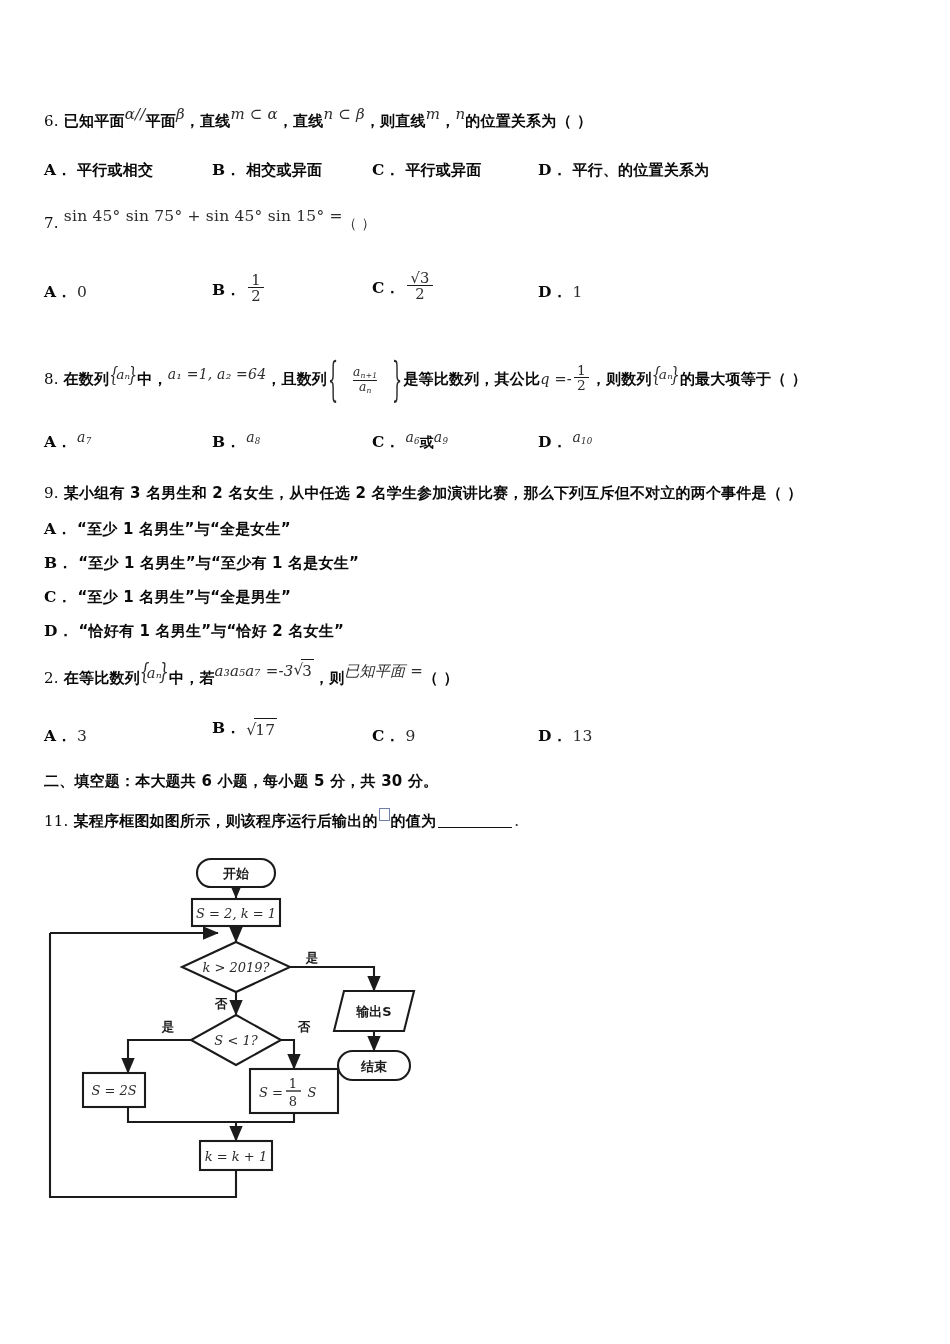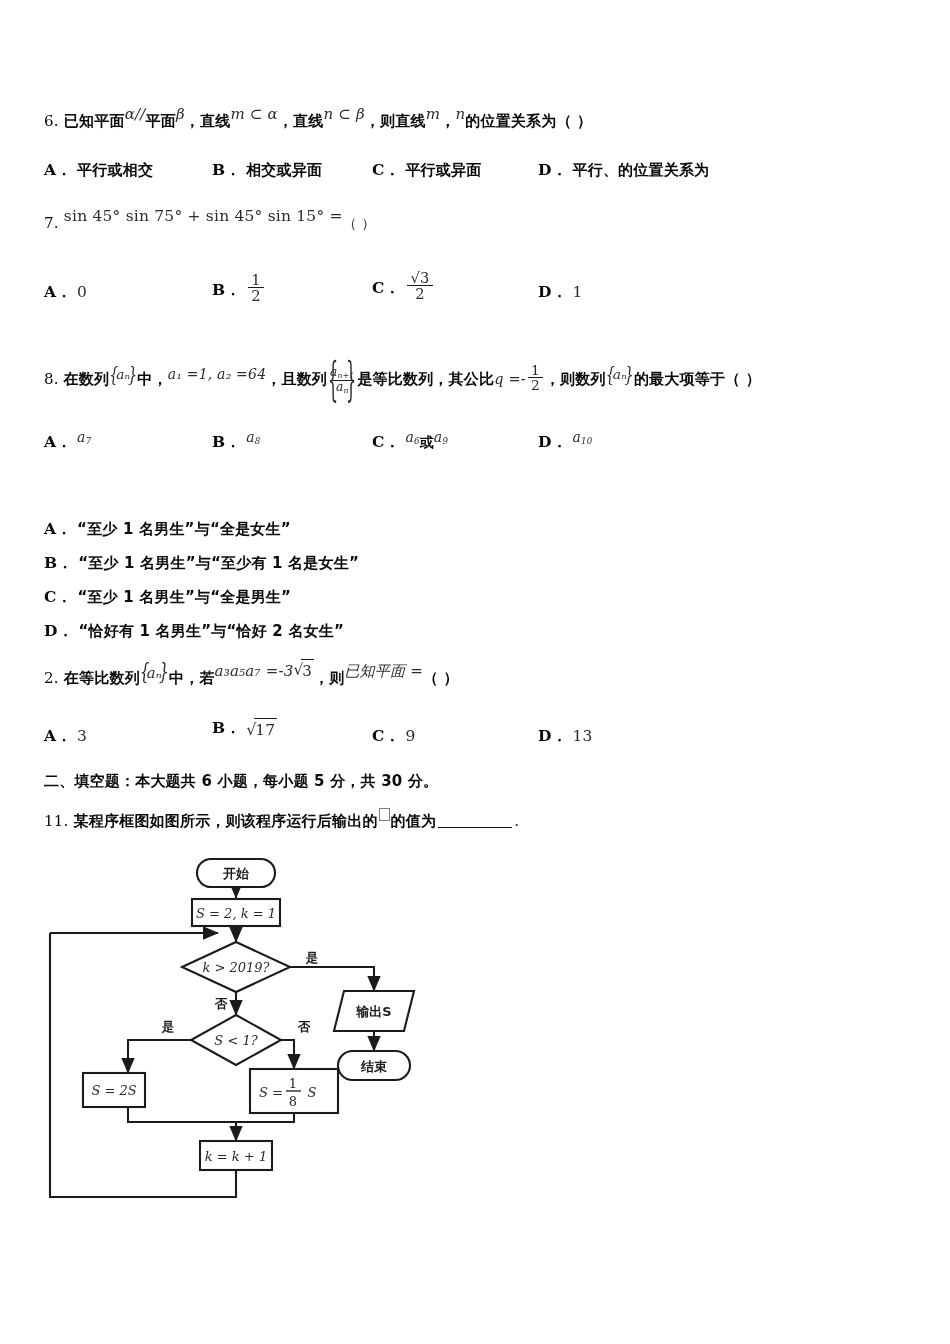--- a/index.html
+++ b/index.html
@@ -116,21 +116,21 @@
     top: 50%;
     transform: translateY(-50%) scaleY(1.45);
     font-size: 1.05em;
     color: #2c2c2c;
   }
   .setbr::before { content: "{"; left: 0; }
   .setbr::after  { content: "}"; right: 0; }
   .bigset {
     display: inline-block;
     position: relative;
-    padding: 0 2px;
+    padding: 0 25px;
     vertical-align: middle;
   }
   .bigset::before, .bigset::after {
     position: absolute;
     top: 50%;
     transform: translateY(-50%) scaleY(2.9);
     font-size: 1.1em;
     color: #2c2c2c;
   }
   .bigset::before { content: "{"; left: 1px; }
@@ -249,20 +249,24 @@
   </div>
   <div class="qline" style="left:372px; top:430px;">
     <span class="opt-letter">C．</span>
     <span class="mathtxt mi raise-sm"><span>a</span><sub>6</sub></span><span class="cn" style="font-size:14px;">或</span><span class="mathtxt mi raise-sm"><span>a</span><sub>9</sub></span>
   </div>
   <div class="qline" style="left:538px; top:430px;">
     <span class="opt-letter">D．</span>
     <span class="mathtxt mi raise-sm"><span>a</span><sub>10</sub></span>
   </div>
 
+  <div class="qline" style="left:44px; top:482px;">
+    <span class="qnum">9.</span>
+    <span class="cn">某小组有 3 名男生和 2 名女生，从中任选 2 名学生参加演讲比赛，那么下列互斥但不对立的两个事件是（ ）</span>
+  </div>
   <div class="qline" style="left:44px; top:517px;">
     <span class="opt-letter">A．</span>
     <span class="cn">“至少 1 名男生”与“全是女生”</span>
   </div>
   <div class="qline" style="left:44px; top:551px;">
     <span class="opt-letter">B．</span>
     <span class="cn">“至少 1 名男生”与“至少有 1 名是女生”</span>
   </div>
   <div class="qline" style="left:44px; top:585px;">
     <span class="opt-letter">C．</span>

